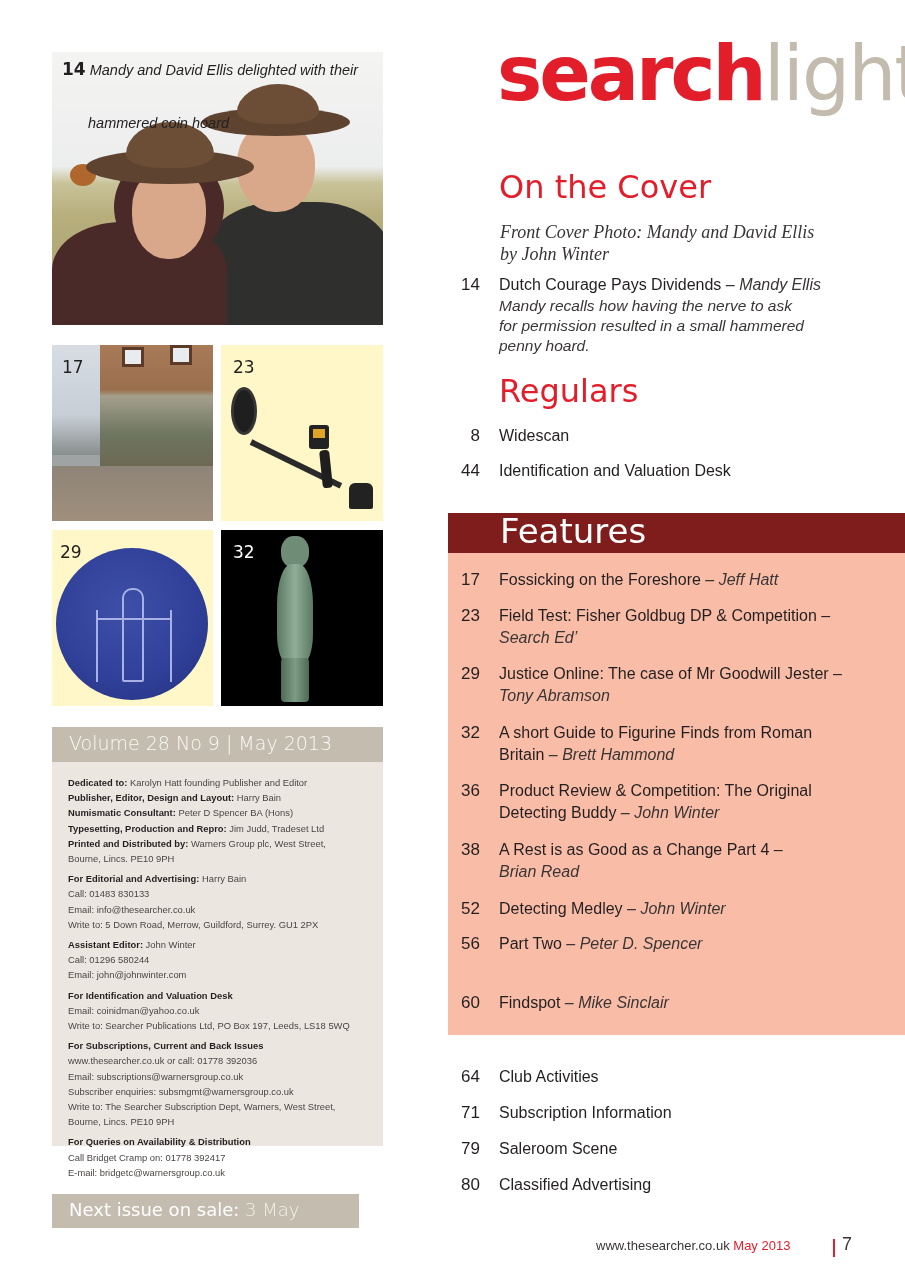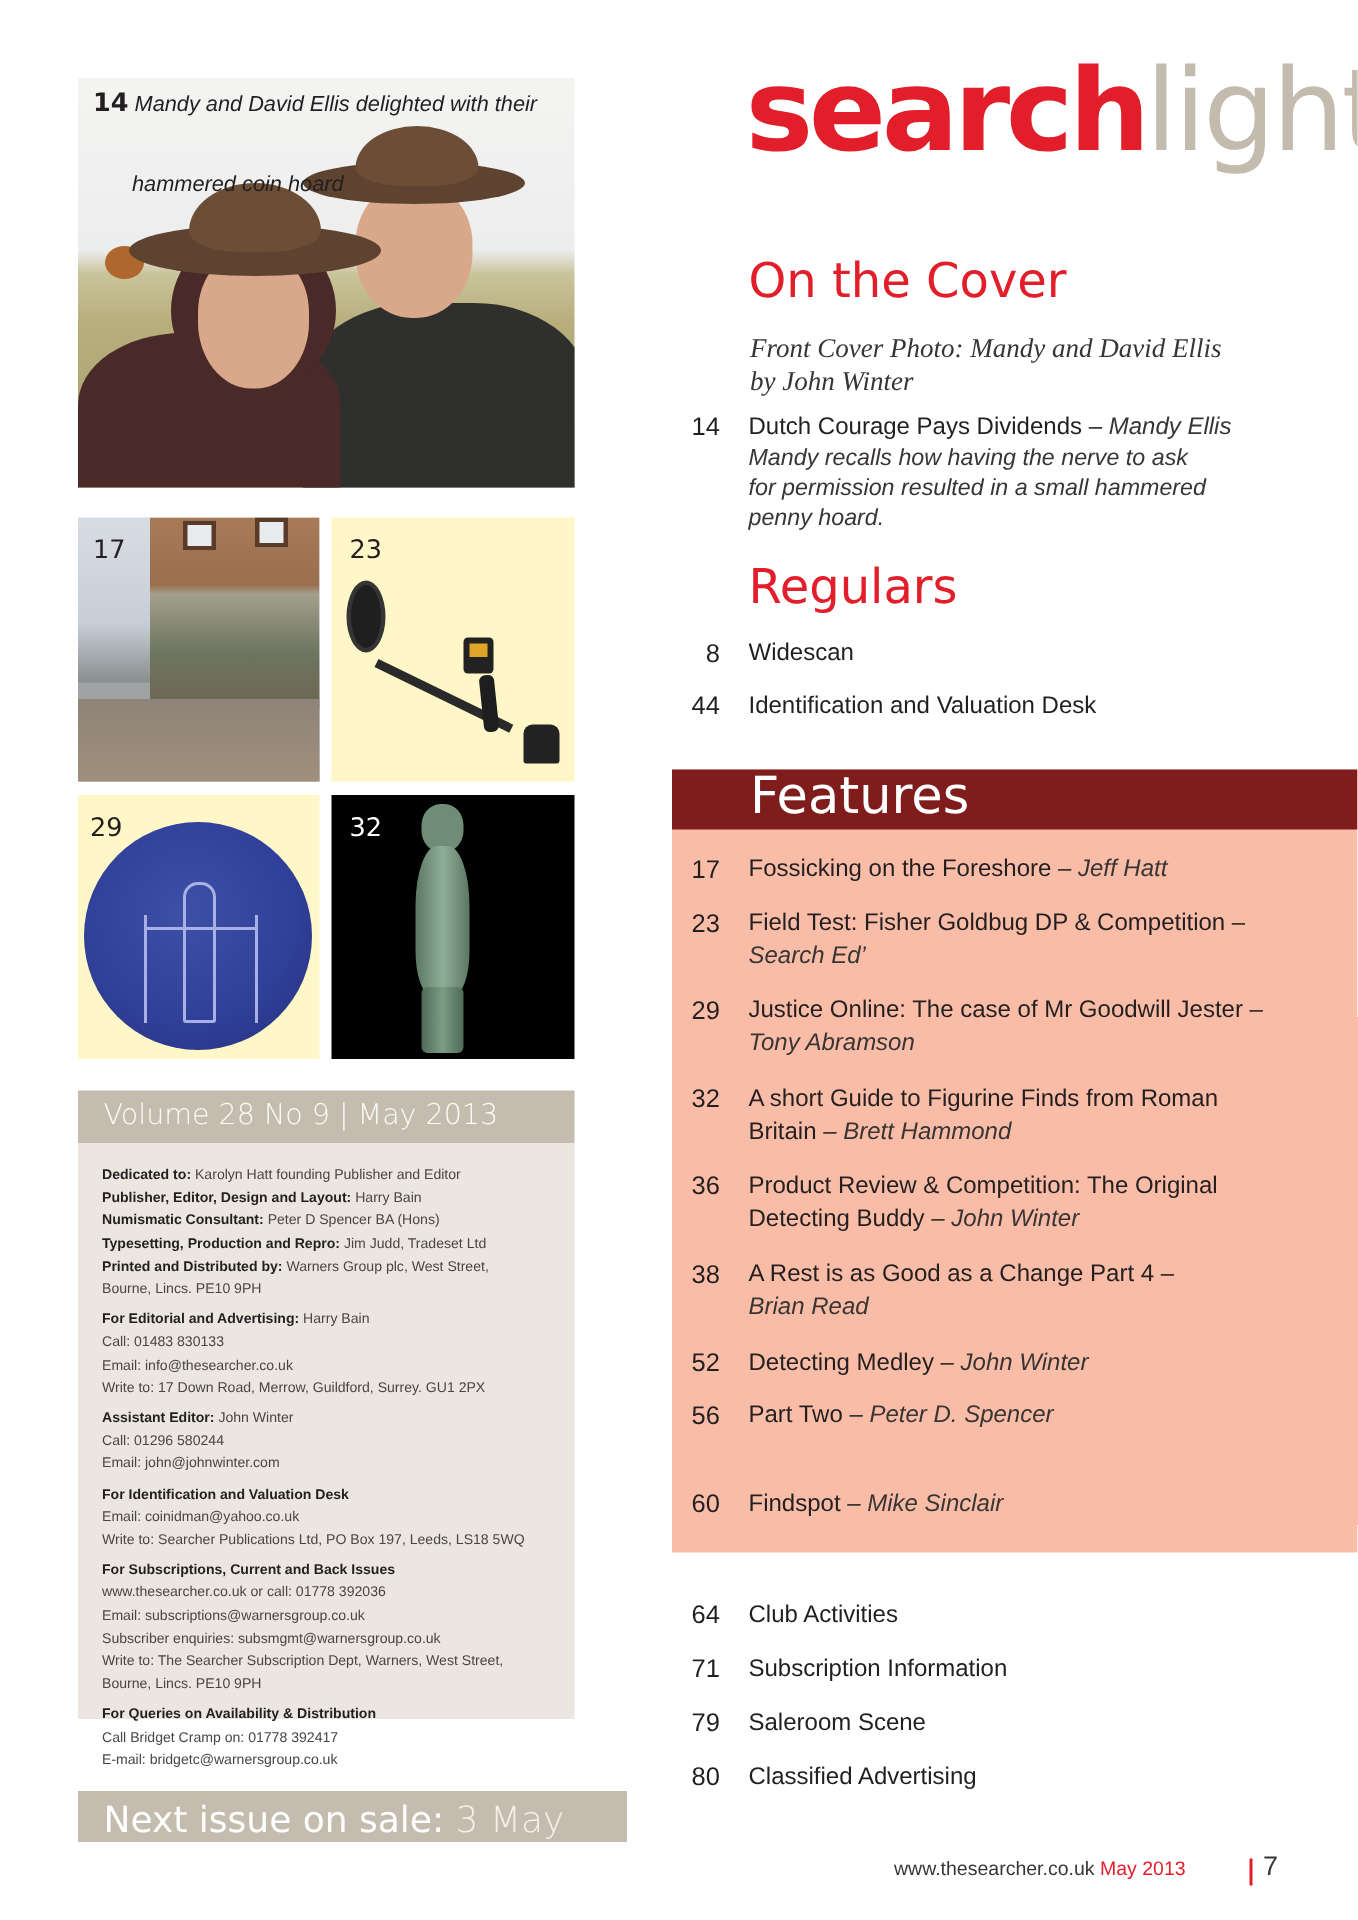--- a/index.html
+++ b/index.html
@@ -56,22 +56,22 @@
   .p32 .statue-body { position: absolute; left: 56px; top: 34px; width: 36px; height: 100px; border-radius: 40% 40% 30% 30%; background: linear-gradient(90deg, #5b7762, #8fae98 50%, #5b7762); }
   .p32 .statue-legs { position: absolute; left: 60px; top: 128px; width: 28px; height: 44px; border-radius: 4px; background: linear-gradient(90deg, #4f6a57, #7c9c84 50%, #4f6a57); }
 
   
   .info-head { position: absolute; left: 52px; top: 727px; width: 331px; height: 35px; background: #c4bcae;
     color: #fbfaf7; font-size: 19px; padding: 5px 0 0 17px; font-family: "DejaVu Sans", sans-serif; font-weight: 300; }
   .info-body { position: absolute; left: 52px; top: 762px; width: 331px; height: 384px; background: #ebe7e0;
     padding: 13px 10px 0 16px; font-size: 9.4px; line-height: 15.2px; color: #4a4543; }
   .info-body .grp { margin-bottom: 5px; }
   .info-body b { color: #231f20; font-weight: bold; }
-  .info-foot { position: absolute; left: 52px; top: 1194px; width: 366px; height: 34px; background: #c4bcae;
-    color: #ffffff; font-size: 24px; padding: 5px 0 0 17px; font-family: "DejaVu Sans", sans-serif; }
+  .info-foot { position: absolute; left: 52px; top: 1194px; width: 307px; height: 34px; background: #c4bcae;
+    color: #ffffff; font-size: 18px; padding: 5px 0 0 17px; font-family: "DejaVu Sans", sans-serif; }
   .info-foot .date { color: #f4f0e8; font-weight: 300; }
 
   
   .masthead { position: absolute; left: 497px; top: 36px; font-size: 76px; letter-spacing: -2px; font-family: "DejaVu Sans", sans-serif; line-height: 1; }
   .masthead .a { color: #e31e2b; font-weight: bold; letter-spacing: -3px; }
   .masthead .b { color: #c2bbae; font-weight: normal; }
 
   .section-title { position: absolute; left: 499px; color: #e31e2b; font-family: "DejaVu Sans", sans-serif; font-size: 32px; }
   .cover-credit { position: absolute; left: 500px; top: 221px; font-family: "Liberation Serif", serif; font-style: italic;
     font-size: 18px; line-height: 22px; color: #3a3535; }
@@ -157,21 +157,21 @@
     <div><b>Publisher, Editor, Design and Layout:</b><span> Harry Bain</span></div>
     <div><b>Numismatic Consultant:</b><span> Peter D Spencer BA (Hons)</span></div>
     <div><b>Typesetting, Production and Repro:</b><span> Jim Judd, Tradeset Ltd</span></div>
     <div><b>Printed and Distributed by:</b><span> Warners Group plc, West Street,</span></div>
     <div><span>Bourne, Lincs. PE10 9PH</span></div>
   </div>
   <div class="grp">
     <div><b>For Editorial and Advertising:</b><span> Harry Bain</span></div>
     <div><span>Call: 01483 830133</span></div>
     <div><span>Email: info@thesearcher.co.uk</span></div>
-    <div><span>Write to: 17 Down Road, Merrow, Guildford, Surrey. GU1 2PX</span></div>
+    <div><span>Write to: 5 Down Road, Merrow, Guildford, Surrey. GU1 2PX</span></div>
   </div>
   <div class="grp">
     <div><b>Assistant Editor:</b><span> John Winter</span></div>
     <div><span>Call: 01296 580244</span></div>
     <div><span>Email: john@johnwinter.com</span></div>
   </div>
   <div class="grp">
     <div><b>For Identification and Valuation Desk</b></div>
     <div><span>Email: coinidman@yahoo.co.uk</span></div>
     <div><span>Write to: Searcher Publications Ltd, PO Box 197, Leeds, LS18 5WQ</span></div>

